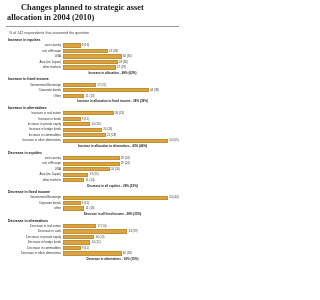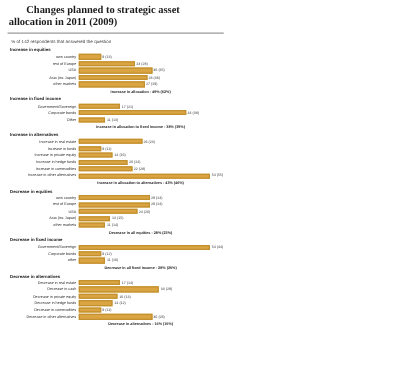--- a/index.html
+++ b/index.html
@@ -96,21 +96,21 @@
     color:#1d1d1d;
     text-align:center;
     margin:1.2px 0 0 40px;
   }
 </style>
 </head>
 <body>
 
 <div class="page">
 
-  <div class="title">Changes planned to strategic asset allocation in 2011 (2009)</div>
+  <div class="title">Changes planned to strategic asset allocation in 2004 (2010)</div>
   <div class="title-rule"></div>
   <div class="subtitle">% of 142 respondents that answered the question</div>
 
   <div id="sections">
       <div class="section">
         <div class="section-head">Increase in equities</div>
         <div class="rows">
           <div class="row">
             <div class="cat">own country</div>
             <div class="track">

